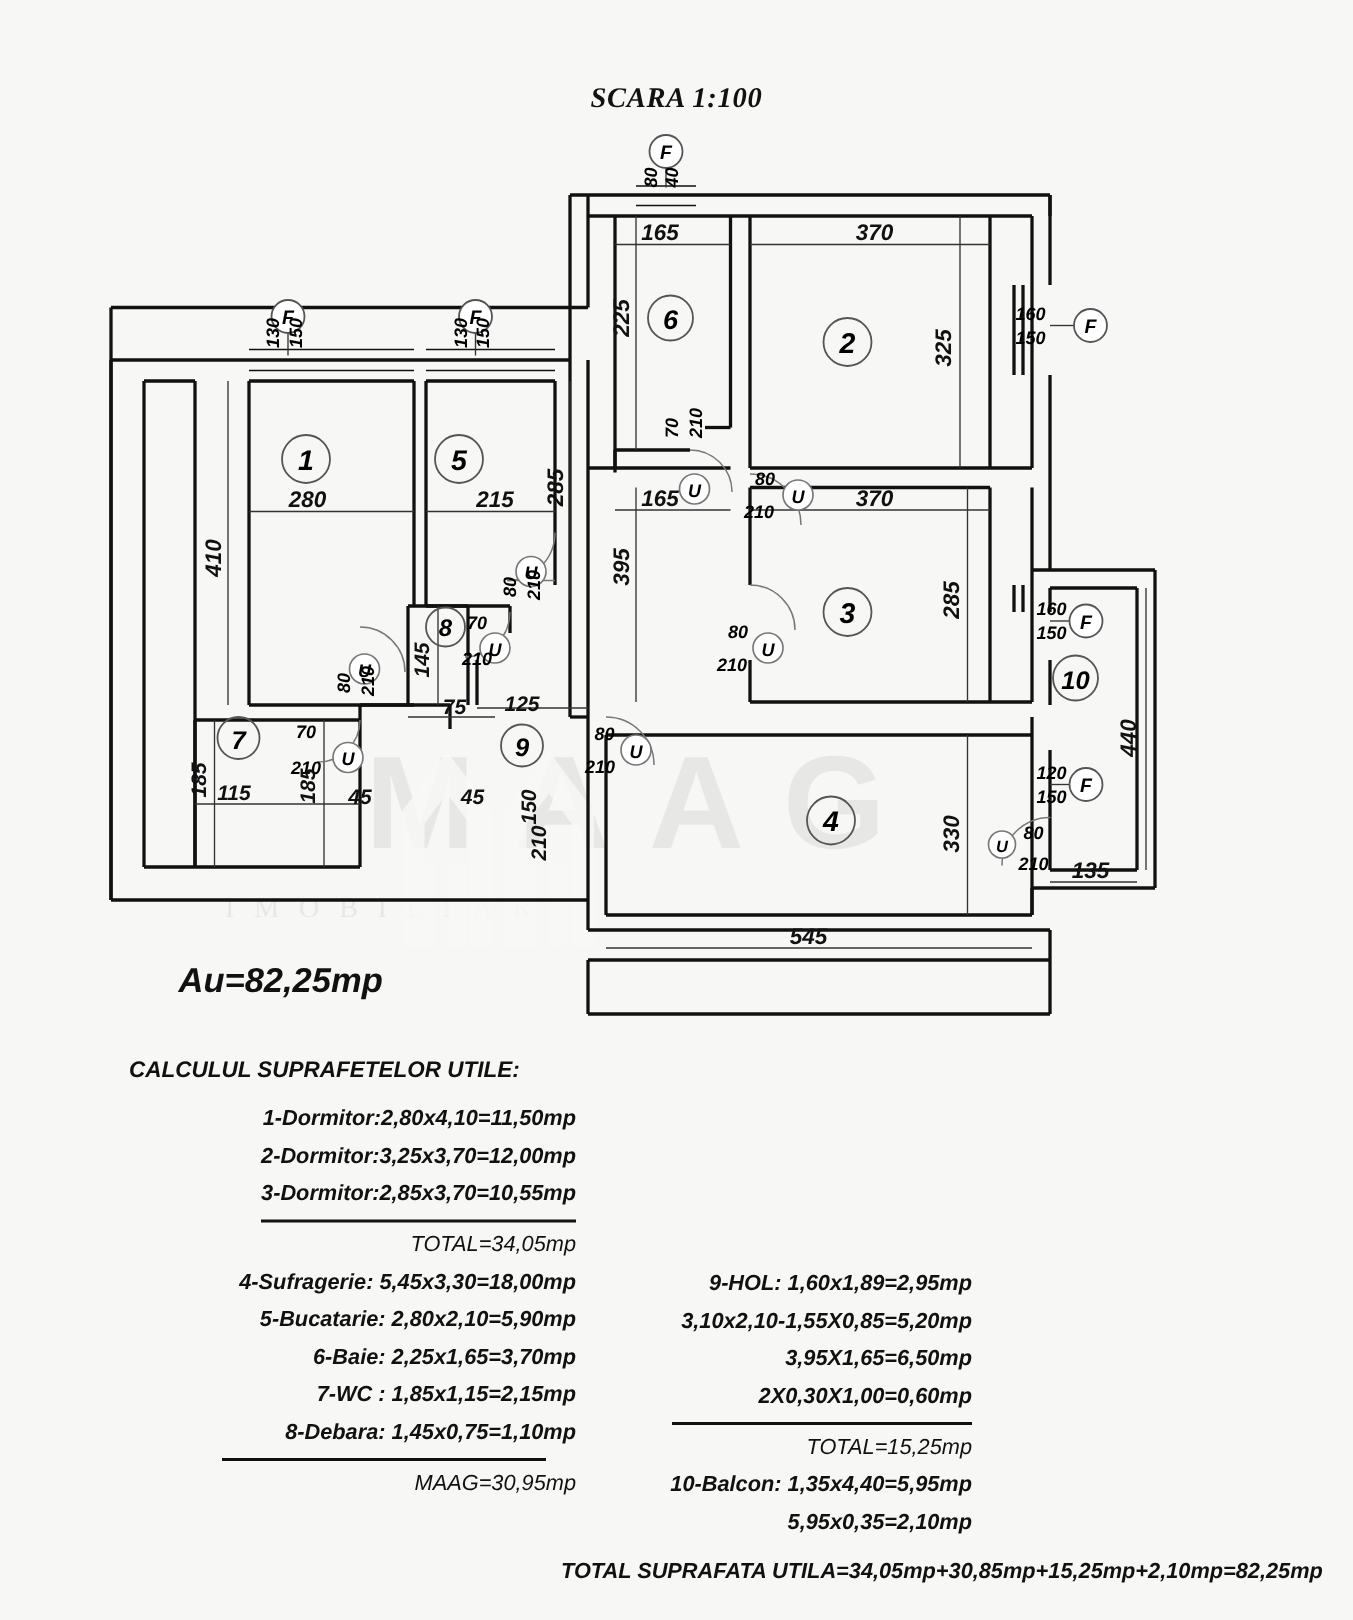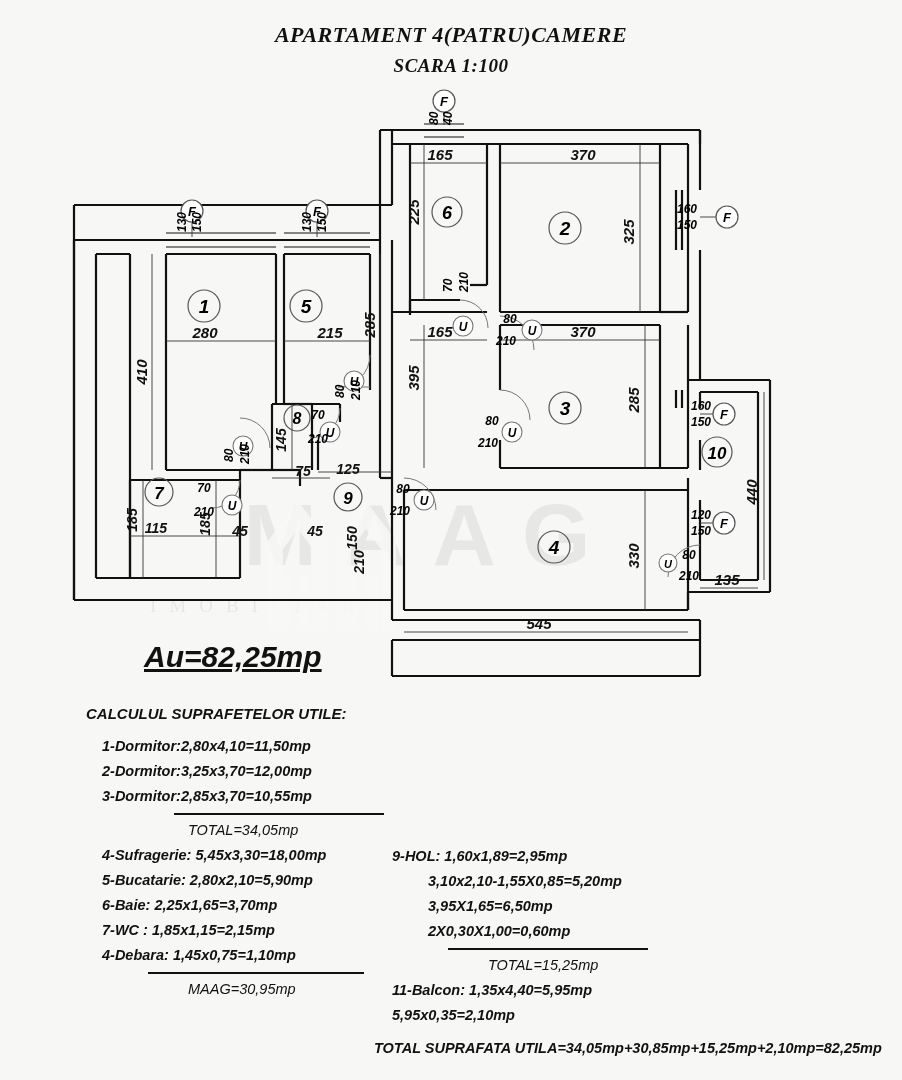--- a/index.html
+++ b/index.html
@@ -39,28 +39,27 @@
     font-size:19px;letter-spacing:13px;color:#8d8d8d;
     text-align:left;margin-top:16px;
   }
   .wm-mark{
     position:absolute;left:108px;top:-10px;width:180px;height:150px;
     opacity:.85;
   }
 
   
   #au{
-    position:absolute;left:144px;top:640px;
-    font-size:30px;font-style:italic;font-weight:bold;
+    position:absolute;left:119px;top:640px;
+    font-size:23px;font-style:italic;font-weight:bold;
     font-family:"Liberation Sans",sans-serif;
-    text-decoration:underline;
-  }
-
-  
-  .calc{position:absolute;font-style:italic;font-family:"Liberation Sans",sans-serif;}
+  }
+
+  
+  .calc{position:absolute;font-style:italic;font-family:"Liberation Sans",sans-serif;text-align:right;}
   #calc-head{left:86px;top:705px;font-size:15px;font-weight:bold;}
   .col{position:absolute;}
   #colA{left:102px;top:738px;}
   #colB{left:392px;top:848px;}
   .row{font-size:14.5px;font-style:italic;white-space:nowrap;margin-bottom:9px;
        font-family:"Liberation Sans",sans-serif;font-weight:bold;}
   .row.ind{padding-left:36px;}
   .rule{height:0;border-top:2px solid #111;margin:4px 0 7px 0;}
   #ruleA1{width:210px;margin-left:72px;}
   #ruleA2{width:216px;margin-left:46px;}
@@ -77,21 +76,20 @@
   }
 
   
   #plan text{font-family:"Liberation Sans",sans-serif;font-style:italic;font-weight:bold;}
 </style>
 </head>
 <body>
 
 <div class="page">
 
-  <div class="title" id="t1">APARTAMENT 4(PATRU)CAMERE</div>
   <div class="title" id="t2">SCARA 1:100</div>
 
   <div class="wm">
     <svg class="wm-mark" viewBox="0 0 180 150">
       <g fill="#ffffff" stroke="none">
         <polygon points="10,150 10,60 40,20 70,60 70,150 55,150 55,68 40,48 25,68 25,150"></polygon>
         <polygon points="78,150 78,60 108,20 138,60 138,150 123,150 123,68 108,48 93,68 93,150"></polygon>
         <rect x="20" y="95" width="12" height="55"></rect>
         <rect x="40" y="95" width="12" height="55"></rect>
         <rect x="88" y="95" width="12" height="55"></rect>
@@ -449,31 +447,31 @@
   <div class="calc col" id="colA">
     <div class="row">1-Dormitor:2,80x4,10=11,50mp</div>
     <div class="row">2-Dormitor:3,25x3,70=12,00mp</div>
     <div class="row">3-Dormitor:2,85x3,70=10,55mp</div>
     <div class="rule" id="ruleA1"></div>
     <div class="total" id="totA1">TOTAL=34,05mp</div>
     <div class="row">4-Sufragerie: 5,45x3,30=18,00mp</div>
     <div class="row">5-Bucatarie: 2,80x2,10=5,90mp</div>
     <div class="row">6-Baie: 2,25x1,65=3,70mp</div>
     <div class="row">7-WC : 1,85x1,15=2,15mp</div>
-    <div class="row">4-Debara: 1,45x0,75=1,10mp</div>
+    <div class="row">8-Debara: 1,45x0,75=1,10mp</div>
     <div class="rule" id="ruleA2"></div>
     <div class="total" id="totA2">MAAG=30,95mp</div>
   </div>
 
   <div class="calc col" id="colB">
     <div class="row">9-HOL: 1,60x1,89=2,95mp</div>
     <div class="row ind">3,10x2,10-1,55X0,85=5,20mp</div>
     <div class="row ind">3,95X1,65=6,50mp</div>
     <div class="row ind">2X0,30X1,00=0,60mp</div>
     <div class="rule" id="ruleB1"></div>
     <div class="total" id="totB1">TOTAL=15,25mp</div>
-    <div class="row">11-Balcon: 1,35x4,40=5,95mp</div>
+    <div class="row">10-Balcon: 1,35x4,40=5,95mp</div>
     <div class="row">5,95x0,35=2,10mp</div>
   </div>
 
   <div id="grand">TOTAL SUPRAFATA UTILA=34,05mp+30,85mp+15,25mp+2,10mp=82,25mp</div>
 
 </div>
 
 </body></html>

